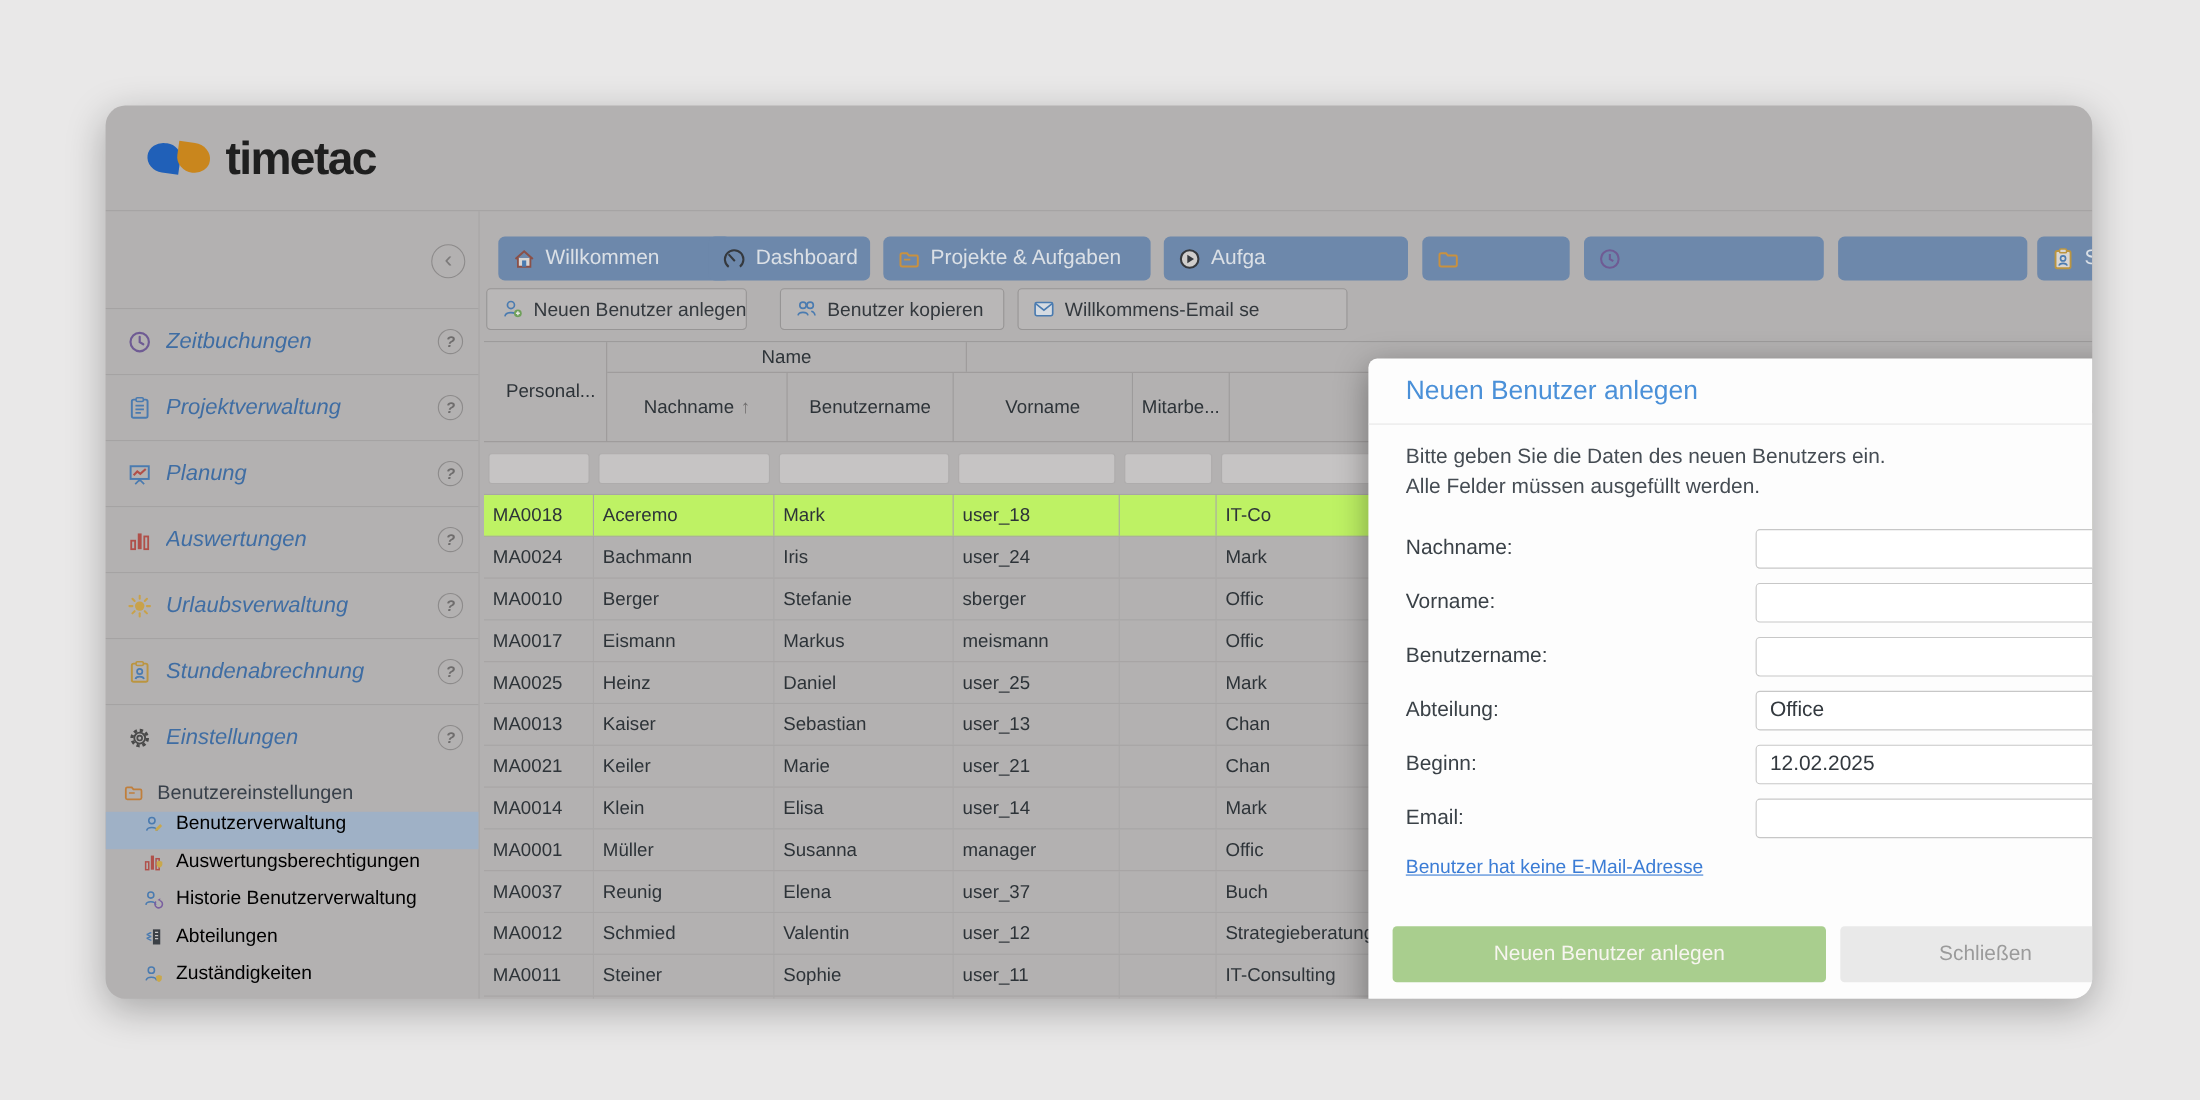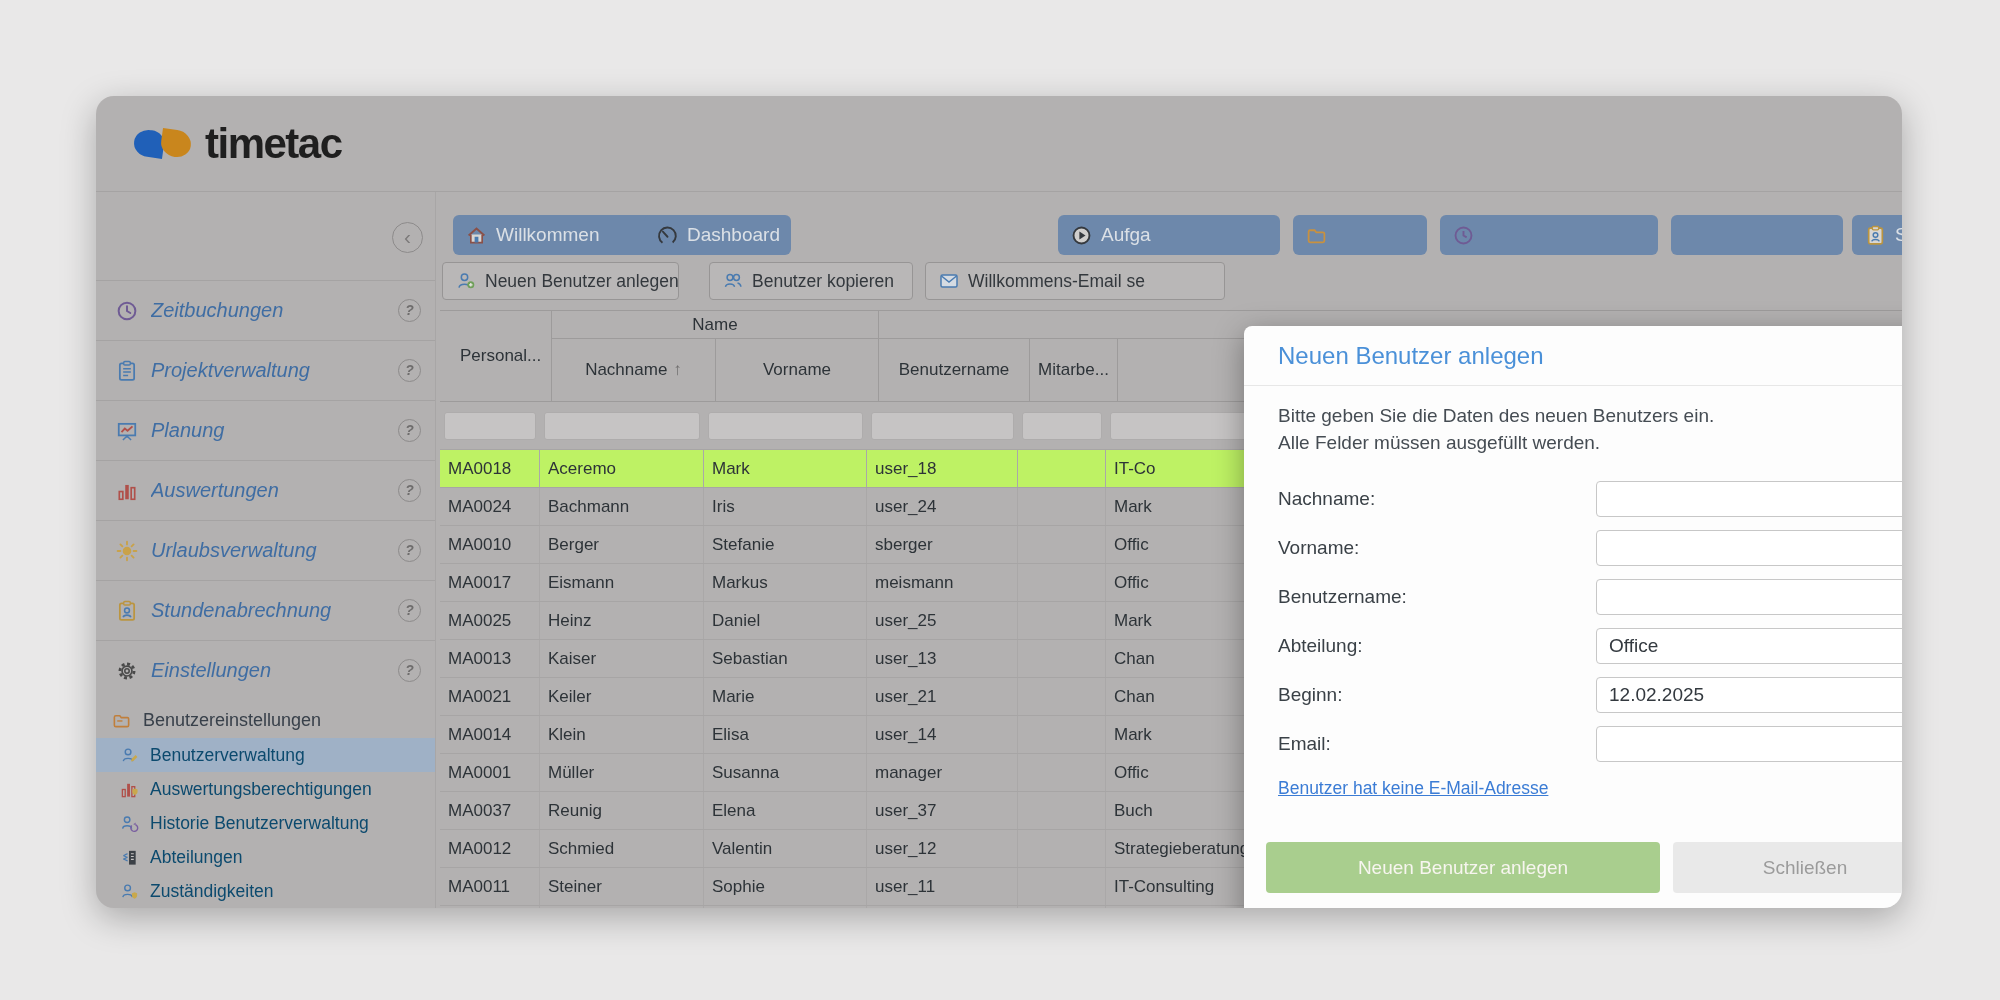--- a/index.html
+++ b/index.html
@@ -39,22 +39,22 @@
   .s-ico { width: 22px; height: 22px; flex: none; display: flex; align-items: center; }
   .s-ico svg { width: 22px; height: 22px; }
   .s-lab { flex: 1; white-space: nowrap; overflow: hidden; }
   .help {
     width: 23px; height: 23px; flex: none; border-radius: 50%; border: 1.5px solid #8d8b8b;
     color: #6f6d6d; font-size: 14px; line-height: 20px; text-align: center; font-weight: 700;
   }
   .s-section { padding-top: 2px; }
   .s-section-head { height: 36px; display: flex; align-items: center; gap: 9px; padding-left: 16px; font-size: 18px; color: #38404a; }
   .s-sub {
-    height: 34px; display: flex; align-items: center; gap: 8px; padding-left: 24px;
-    font-size: 17.5px; color: #0c4a6e; white-space: nowrap;
+    height: 34px; display: flex; align-items: flex-start; gap: 8px; padding-left: 34px;
+    font-size: 17.5px; color: #000000; white-space: nowrap;
   }
   .s-sub .s-ico svg, .s-section-head .s-ico svg { width: 19px; height: 19px; }
   .s-sub.sel { background: #9fb1c6; }
 
   
   .content { flex: 1; position: relative; overflow: hidden; }
   .tabbar { position: relative; height: 40px; margin-top: 23px; }
   .tab {
     position: absolute; top: 0; height: 40px; border-radius: 6px; background: #6d88ab;
     display: flex; align-items: center; gap: 9px; padding-left: 13px;
@@ -313,20 +313,27 @@
               </svg></span>
           <span>Willkommen</span>
           <span class="tab-close">×</span>
         </div>
         <div class="tab" style="left:208px;width:147px">
           <span class="t-ico"><svg viewBox="0 0 20 20">
                 <path d="M5.2 16.8A8 8 0 1114.9 16.6" fill="none" stroke="#35393e" stroke-width="1.8"></path>
                 <path d="M10 11.2L5.6 6.4" stroke="#35393e" stroke-width="1.8" stroke-linecap="round"></path>
               </svg></span>
           <span>Dashboard</span>
+        </div>
+        <div class="tab" style="left:367px;width:243px">
+          <span class="t-ico"><svg viewBox="0 0 20 20">
+                <path d="M2.5 6.5V15a1.5 1.5 0 001.5 1.5h12A1.5 1.5 0 0017.5 15V8.2A1.2 1.2 0 0016.3 7H9.8L8.2 5H4a1.5 1.5 0 00-1.5 1.5z" fill="none" stroke="#c9913f" stroke-width="1.7"></path>
+                <path d="M5.5 10.5h5.5" stroke="#c9913f" stroke-width="1.5"></path>
+              </svg></span>
+          <span>Projekte &amp; Aufgaben</span>
         </div>
         <div class="tab" style="left:622px;width:222px">
           <span class="t-ico"><svg viewBox="0 0 20 20">
                 <circle cx="10" cy="10" r="7.6" fill="#d0cecc" stroke="#35393e" stroke-width="1.8"></circle>
                 <path d="M8 6.3v7.4l5.8-3.7z" fill="#35393e"></path>
               </svg></span>
           <span>Aufga</span>
         </div>
         <div class="tab" style="left:857px;width:134px">
           <span class="t-ico"><svg viewBox="0 0 20 20">
@@ -389,25 +396,25 @@
           <div class="th-rest">
             <div class="th-group">
               <div class="g-name">Name</div>
               <div class="g-rest"></div>
             </div>
             <div class="th-cols">
               <div class="th-cell c2">
                 <span>Nachname</span>
                 <span class="sort-arrow">↑</span>
               </div>
+              <div class="th-cell c4">
+                  <span>Benutzername</span>
+                </div>
               <div class="th-cell c3">
                   <span>Vorname</span>
-                </div>
-              <div class="th-cell c4">
-                  <span>Benutzername</span>
                 </div>
               <div class="th-cell c5">
                   <span>Mitarbe...</span>
                 </div>
               <div class="th-cell c6"></div>
               <div class="th-cell c7"></div>
               <div class="th-cell c8"></div>
               <div class="th-cell c9"></div>
               <div class="th-cell c10"></div>
               <div class="th-cell c11"></div>

